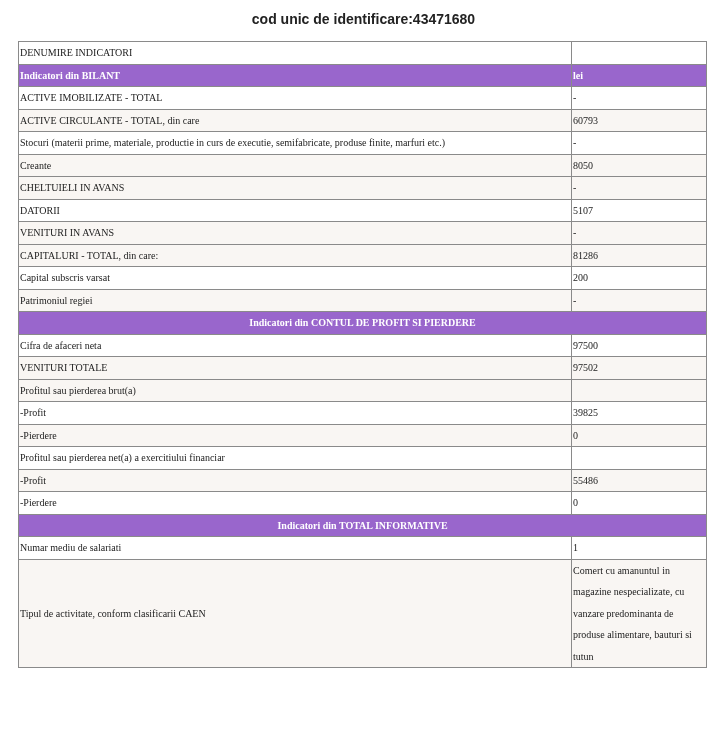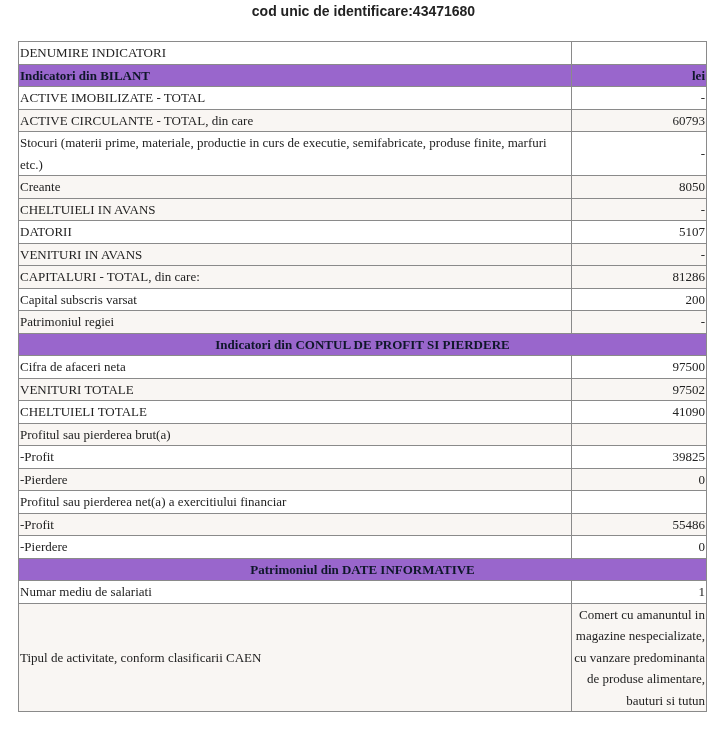--- a/index.html
+++ b/index.html
@@ -1,34 +1,34 @@
 <!DOCTYPE html>
 <html><head>
 <meta charset="utf-8">
 <style>
   html, body { margin: 0; padding: 0; background: #ffffff; }
   body { width: 727px; height: 737px; position: relative; overflow: hidden; }
   .title {
-    position: absolute; left: 0; top: 1px; width: 727px; text-align: center;
+    position: absolute; left: 0; top: 9px; width: 727px; text-align: center;
     font-family: "Liberation Sans", sans-serif; font-weight: bold; font-size: 14px;
     color: #222222; line-height: 20px;
   }
   table.ind {
     position: absolute; left: 18px; top: 41px; width: 689px;
     border-collapse: collapse;
-    font-family: "Liberation Serif", serif; font-size: 13px; color: #222222;
+    font-family: "Liberation Serif", serif; font-size: 10px; color: #222222;
   }
   table.ind td {
     border: 1px solid #8a8a8a; padding: 0 1px; height: 20.6px; line-height: 21.5px;
     vertical-align: middle;
   }
-  table.ind td.val { width: 132px; text-align: right; }
+  table.ind td.val { width: 132px; text-align: left; }
   tr.odd td { background: #ffffff; }
   tr.even td { background: #f9f6f3; }
-  tr.section td { background: #9966cc; color: #0f172a; font-weight: bold; }
+  tr.section td { background: #9966cc; color: #ffffff; font-weight: bold; }
   tr.section td.center { text-align: center; }
 </style>
 </head>
 <body>
 
 <div class="title">cod unic de identificare:43471680</div>
 
 <table class="ind">
   <tbody>
     <tr class="odd">
@@ -89,24 +89,20 @@
   </tbody>
   <tbody id="profit-rows">
       <tr class="odd">
         <td>Cifra de afaceri neta</td>
         <td class="val">97500</td>
       </tr>
       <tr class="even">
         <td>VENITURI TOTALE</td>
         <td class="val">97502</td>
       </tr>
-      <tr class="odd">
-        <td>CHELTUIELI TOTALE</td>
-        <td class="val">41090</td>
-      </tr>
       <tr class="even">
         <td>Profitul sau pierderea brut(a)</td>
         <td class="val"></td>
       </tr>
       <tr class="odd">
         <td>-Profit</td>
         <td class="val">39825</td>
       </tr>
       <tr class="even">
         <td>-Pierdere</td>
@@ -120,21 +116,21 @@
         <td>-Profit</td>
         <td class="val">55486</td>
       </tr>
       <tr class="odd">
         <td>-Pierdere</td>
         <td class="val">0</td>
       </tr>
     </tbody>
   <tbody>
     <tr class="section">
-      <td class="center" colspan="2">Patrimoniul din DATE INFORMATIVE</td>
+      <td class="center" colspan="2">Indicatori din TOTAL INFORMATIVE</td>
     </tr>
   </tbody>
   <tbody id="informative-rows">
       <tr class="odd">
         <td>Numar mediu de salariati</td>
         <td class="val">1</td>
       </tr>
       <tr class="even">
         <td>Tipul de activitate, conform clasificarii CAEN</td>
         <td class="val">Comert cu amanuntul in magazine nespecializate, cu vanzare predominanta de produse alimentare, bauturi si tutun</td>

